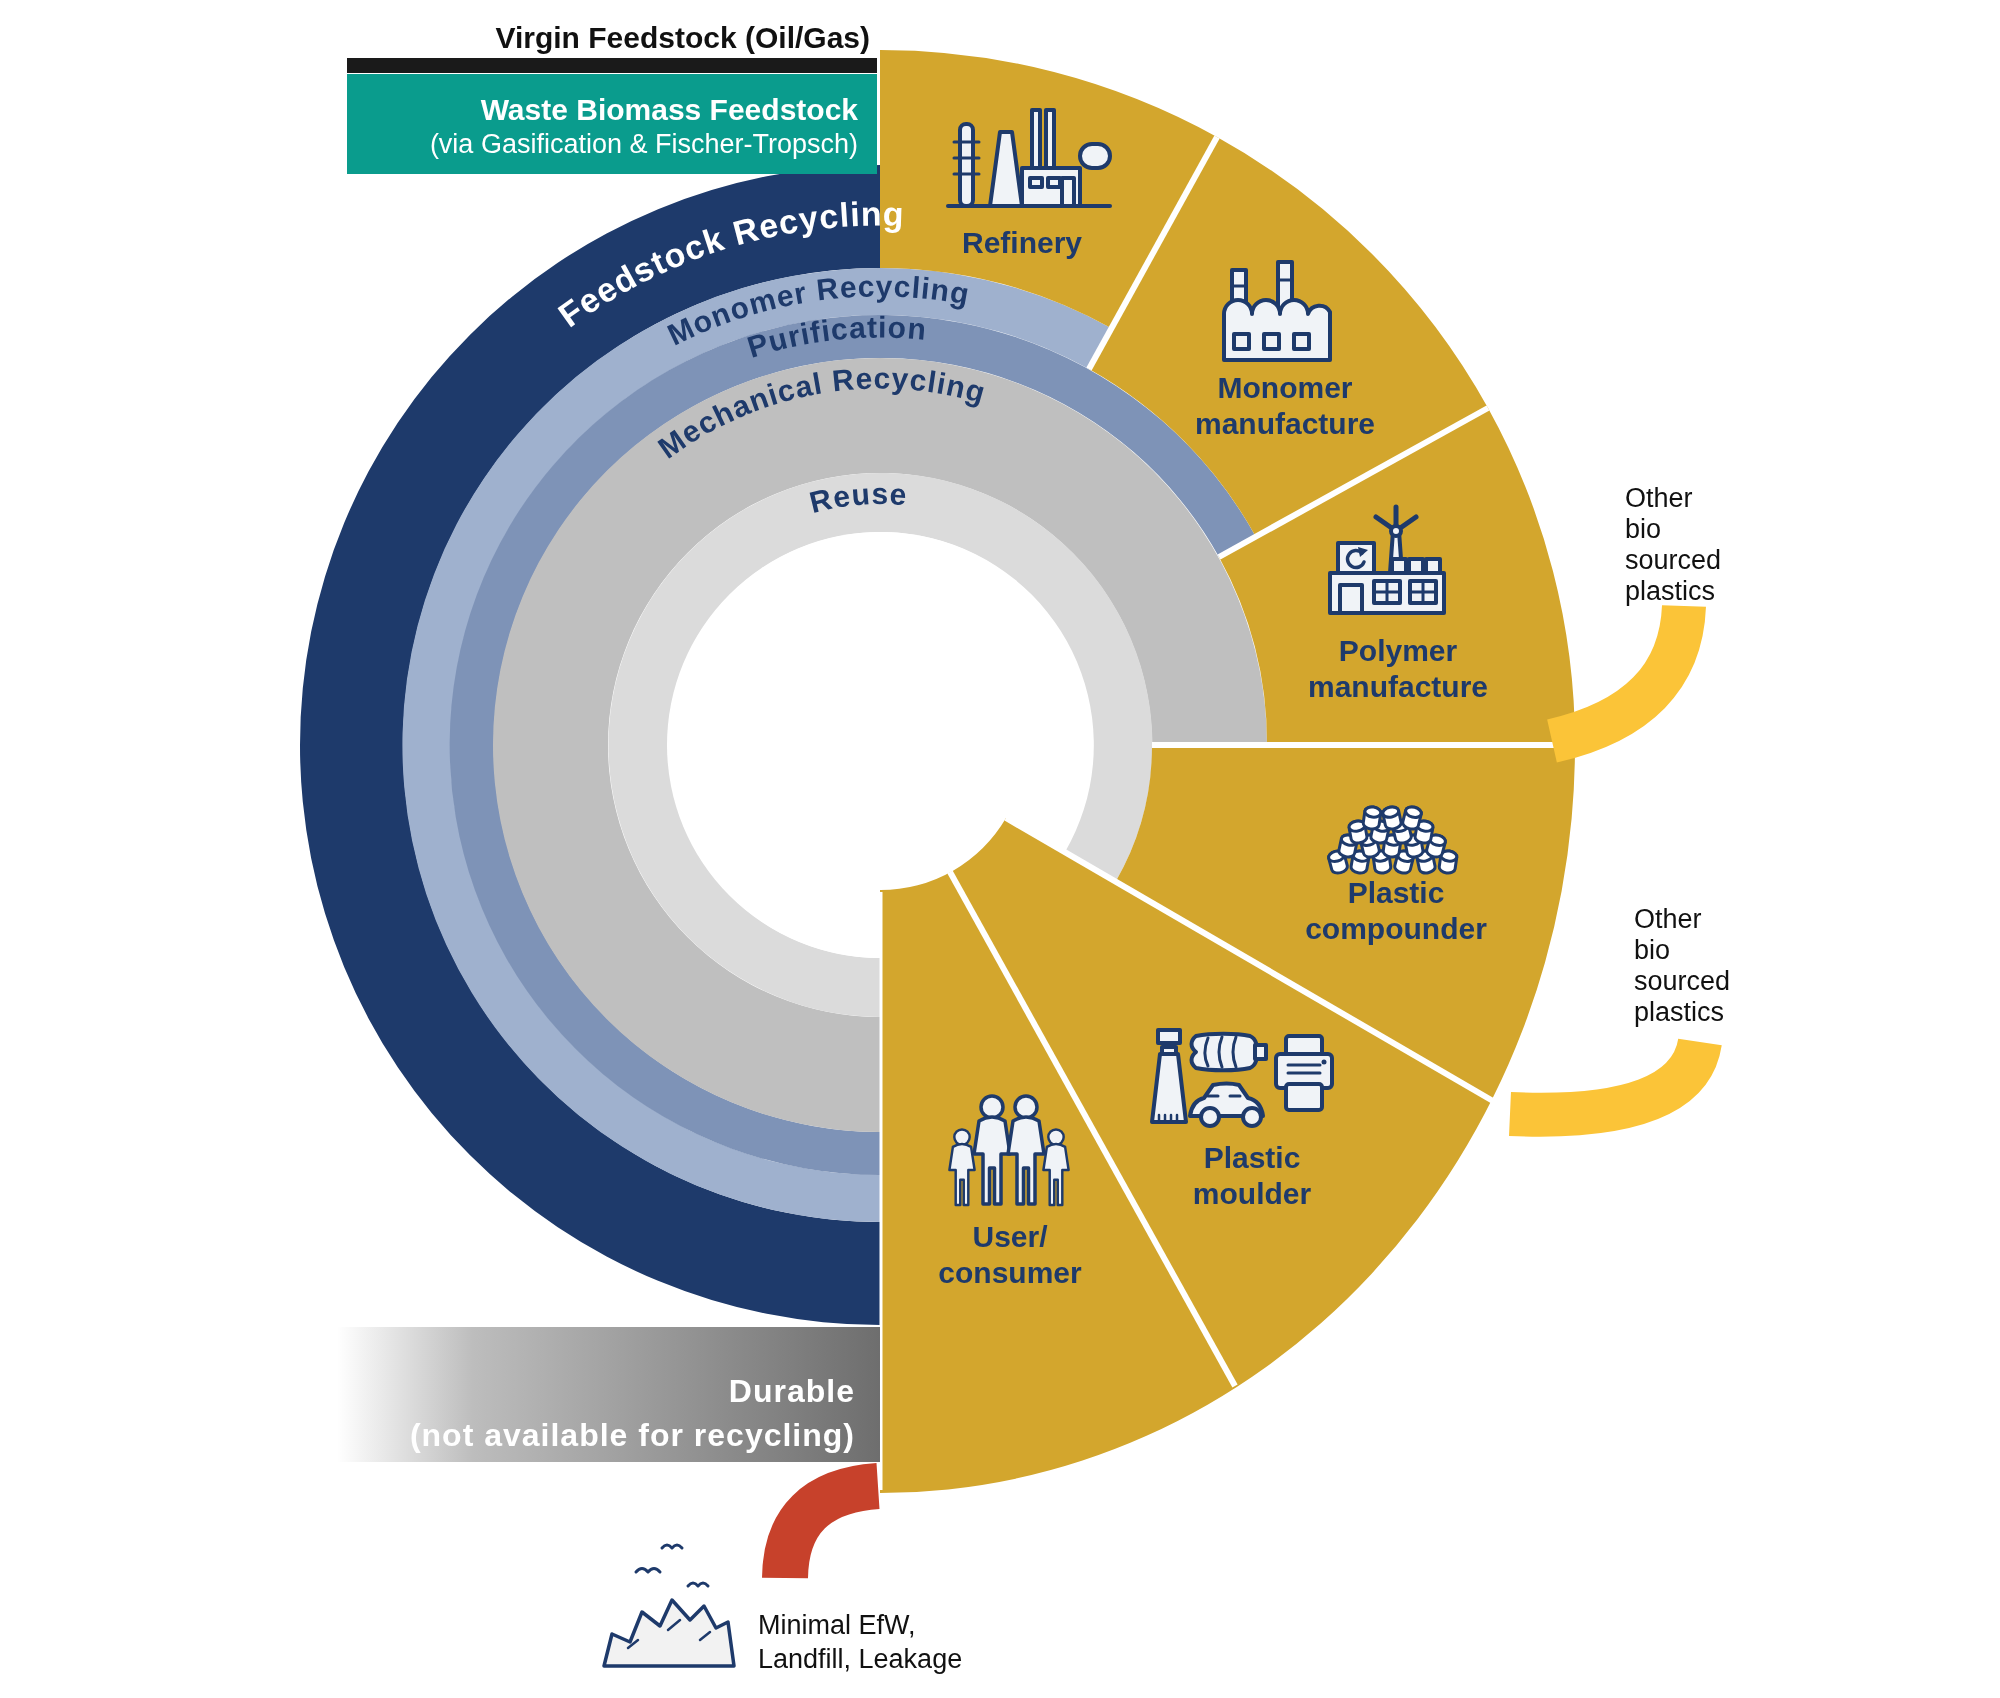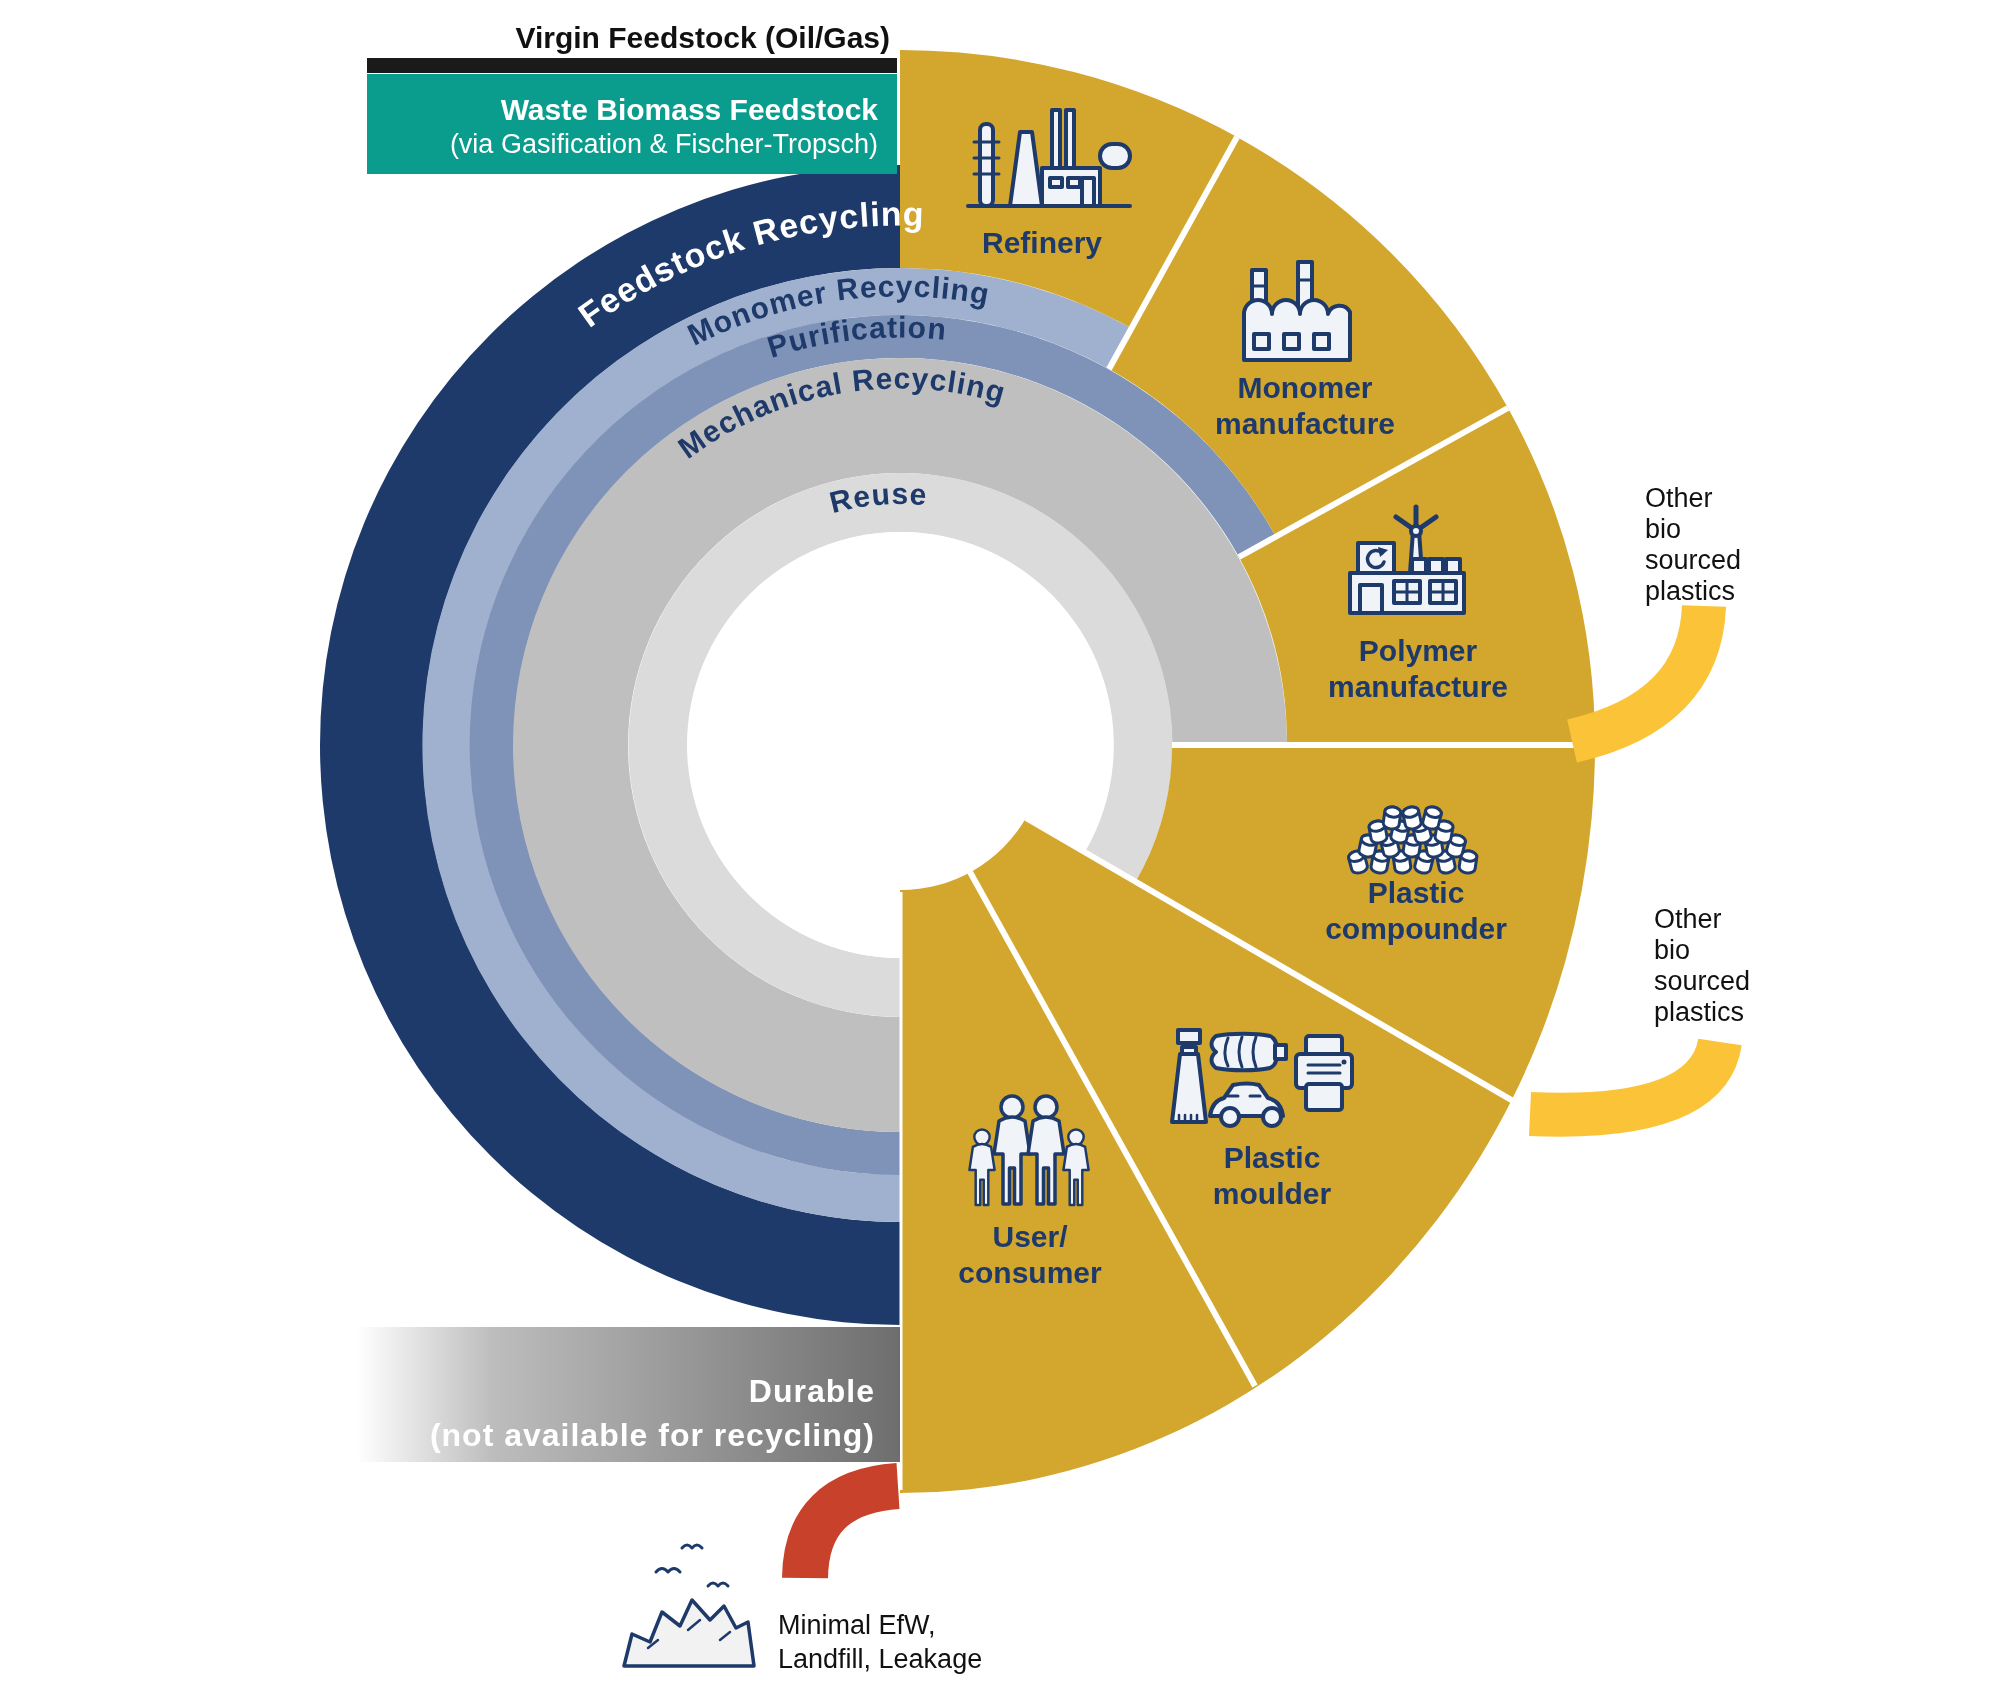--- a/index.html
+++ b/index.html
@@ -1,16 +1,16 @@
 <!DOCTYPE html>
 <html><head>
 <meta charset="utf-8">
 <style>
   html,body{margin:0;padding:0;background:#fff;}
-  .stage{width:1744px;height:1698px;position:relative;font-family:"Liberation Sans",sans-serif;margin-left:20px;}
+  .stage{width:1744px;height:1698px;position:relative;font-family:"Liberation Sans",sans-serif;}
   svg{display:block;}
   text{font-family:"Liberation Sans",sans-serif;}
   .ring-label{font-size:30px;font-weight:bold;letter-spacing:1px;}
   .ring-label-big{font-size:34px;font-weight:bold;letter-spacing:1px;}
   .seg-label{font-size:30px;font-weight:bold;text-anchor:middle;}
   .bar-title{font-size:30px;font-weight:bold;text-anchor:end;}
   .bar-sub{font-size:27px;font-weight:normal;text-anchor:end;}
   .top-title{font-size:30px;font-weight:bold;text-anchor:end;}
   .side-note{font-size:27px;font-weight:500;}
   .durable-label{font-size:32px;font-weight:bold;text-anchor:end;letter-spacing:1px;}

